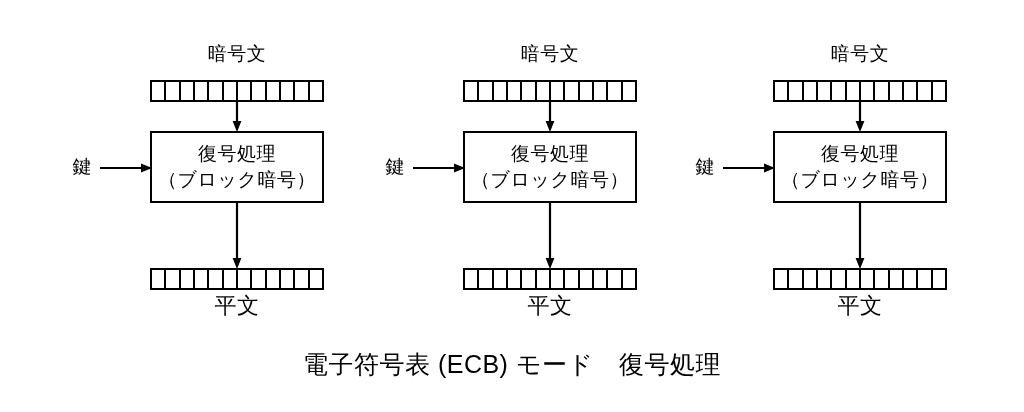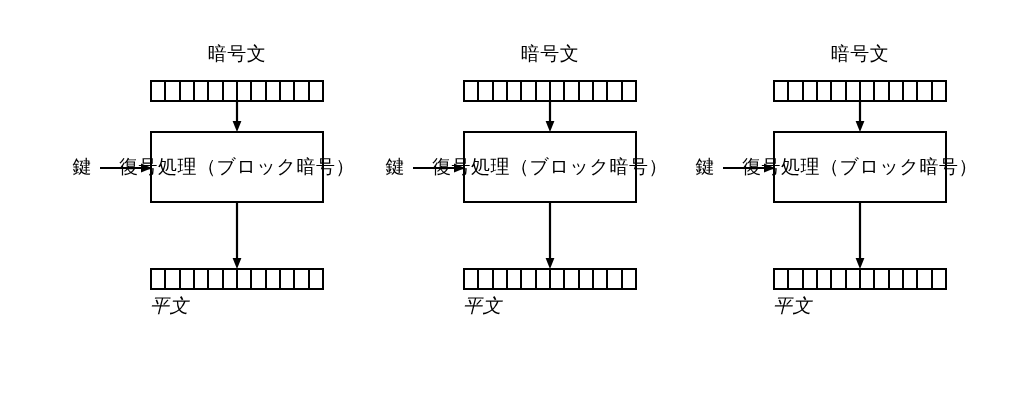--- a/index.html
+++ b/index.html
@@ -40,26 +40,25 @@
     font-size: 19px;
     line-height: 24px;
     letter-spacing: 0.5px;
     white-space: nowrap;
   }
   .bottom-label {
     position: absolute;
     top: 294px;
     left: 90px;
     width: 174px;
-    text-align: left;
-    font-size: 19px;
+    text-align: center;
+    font-size: 22px;
     line-height: 24px;
     letter-spacing: 0.5px;
     white-space: nowrap;
-    font-style: italic;
   }
   .key-label {
     position: absolute;
     top: 155px;
     left: 0px;
     width: 44px;
     text-align: center;
     font-size: 19px;
     line-height: 24px;
     white-space: nowrap;
@@ -92,21 +91,21 @@
   .process-box {
     position: absolute;
     top: 131px;
     left: 90px;
     width: 174px;
     height: 72px;
     box-sizing: border-box;
     border: 2px solid #000000;
     background: #ffffff;
     display: flex;
-    flex-direction: row;
+    flex-direction: column;
     align-items: center;
     justify-content: center;
   }
   .process-line-1 {
     font-size: 19px;
     line-height: 26px;
     letter-spacing: 0.5px;
     white-space: nowrap;
   }
   .process-line-2 {
@@ -340,14 +339,15 @@
       <span class="cell"></span>
       <span class="cell"></span>
       <span class="cell"></span>
       <span class="cell"></span>
       <span class="cell"></span>
     </div>
 
     <div class="bottom-label">平文</div>
   </div>
 
+  <div id="caption">電子符号表 (ECB) モード　復号処理</div>
 
 </div>
 
 </body></html>

